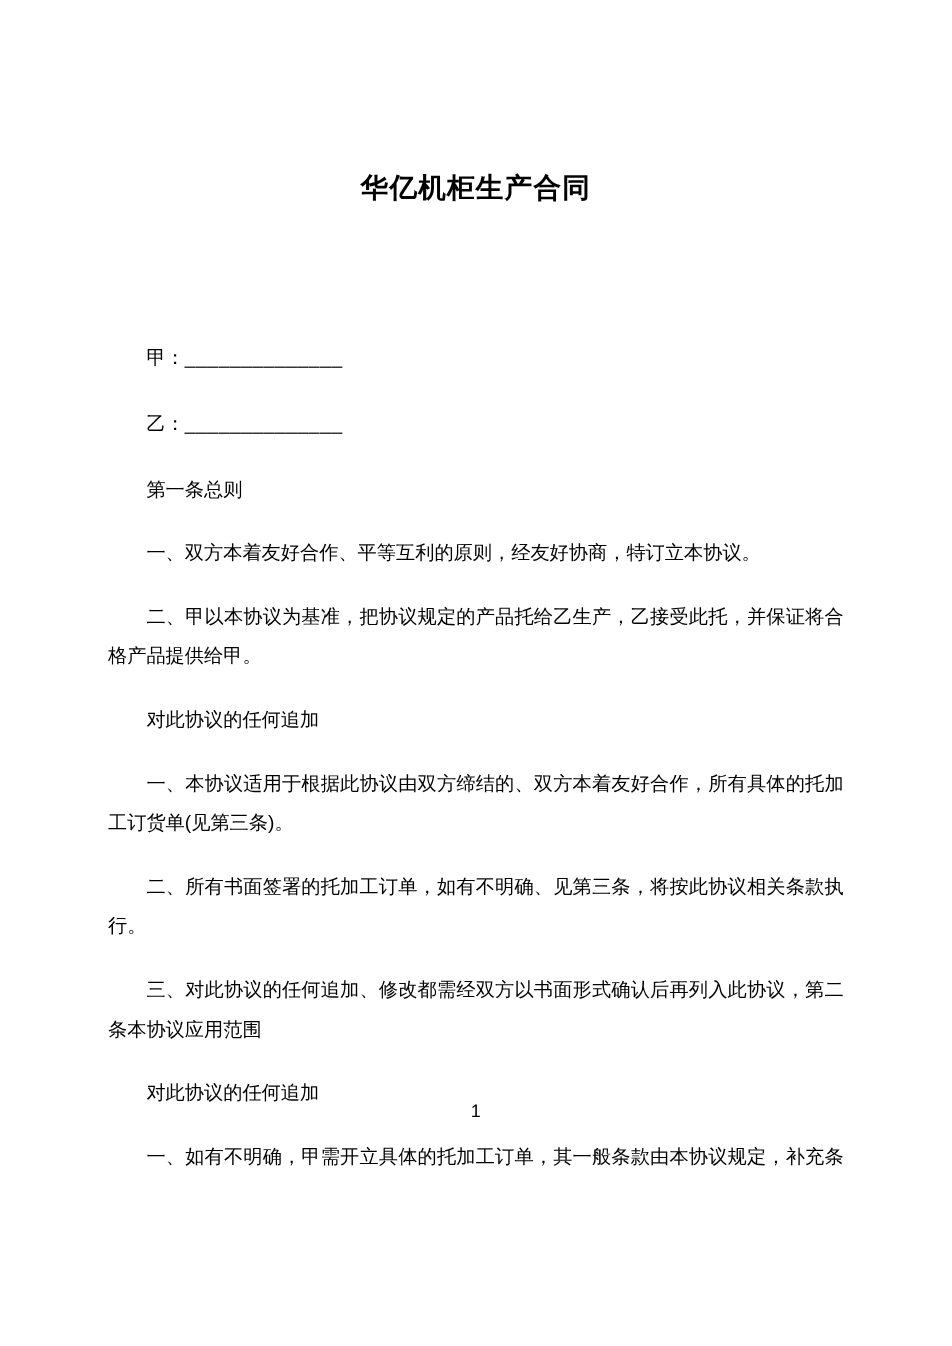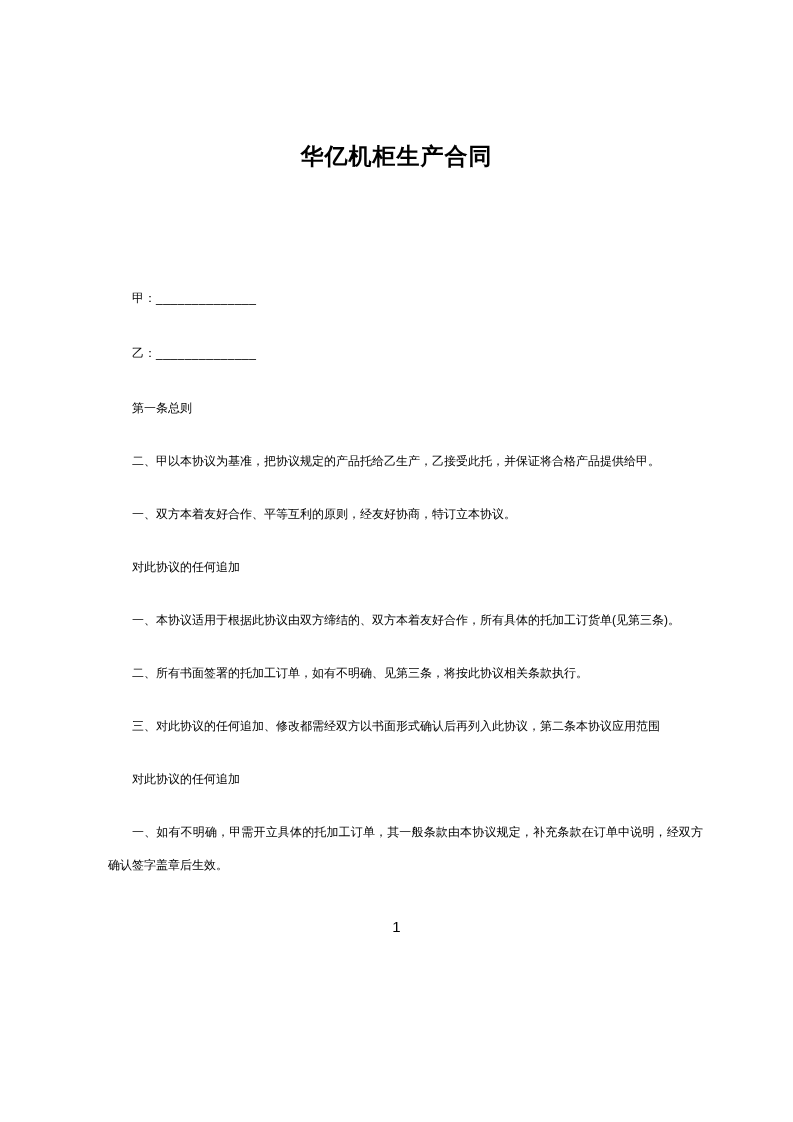--- a/index.html
+++ b/index.html
@@ -24,22 +24,22 @@
     }
     .doc-title {
       margin: 0 0 108px 0;
       text-align: center;
       font-size: 23px;
       font-weight: 700;
       line-height: 36px;
       letter-spacing: 1px;
     }
     .para {
-      margin: 0 0 20px 18px;
-      font-size: 12px;
+      margin: 0 0 20px 0;
+      font-size: 16px;
       line-height: 33px;
       text-indent: 2em;
       text-align: justify;
     }
     .party-line {
       margin-bottom: 22px;
     }
     .party-line .blank {
       letter-spacing: 0.5px;
       white-space: pre;
@@ -64,23 +64,23 @@
   <div class="content">
 
     <h1 class="doc-title">华亿机柜生产合同</h1>
 
     <p class="para party-line"><span>甲：</span><span class="blank">______________</span></p>
 
     <p class="para party-line"><span>乙：</span><span class="blank">______________</span></p>
 
     <p class="para section-heading">第一条总则</p>
 
+    <p class="para">一、双方本着友好合作、平等互利的原则，经友好协商，特订立本协议。</p>
+
     <p class="para">二、甲以本协议为基准，把协议规定的产品托给乙生产，乙接受此托，并保证将合格产品提供给甲。</p>
-
-    <p class="para">一、双方本着友好合作、平等互利的原则，经友好协商，特订立本协议。</p>
 
     <p class="para section-heading">对此协议的任何追加</p>
 
     <p class="para">一、本协议适用于根据此协议由双方缔结的、双方本着友好合作，所有具体的托加工订货单(见第三条)。</p>
 
     <p class="para">二、所有书面签署的托加工订单，如有不明确、见第三条，将按此协议相关条款执行。</p>
 
     <p class="para">三、对此协议的任何追加、修改都需经双方以书面形式确认后再列入此协议，第二条本协议应用范围</p>
 
     <p class="para section-heading">对此协议的任何追加</p>

